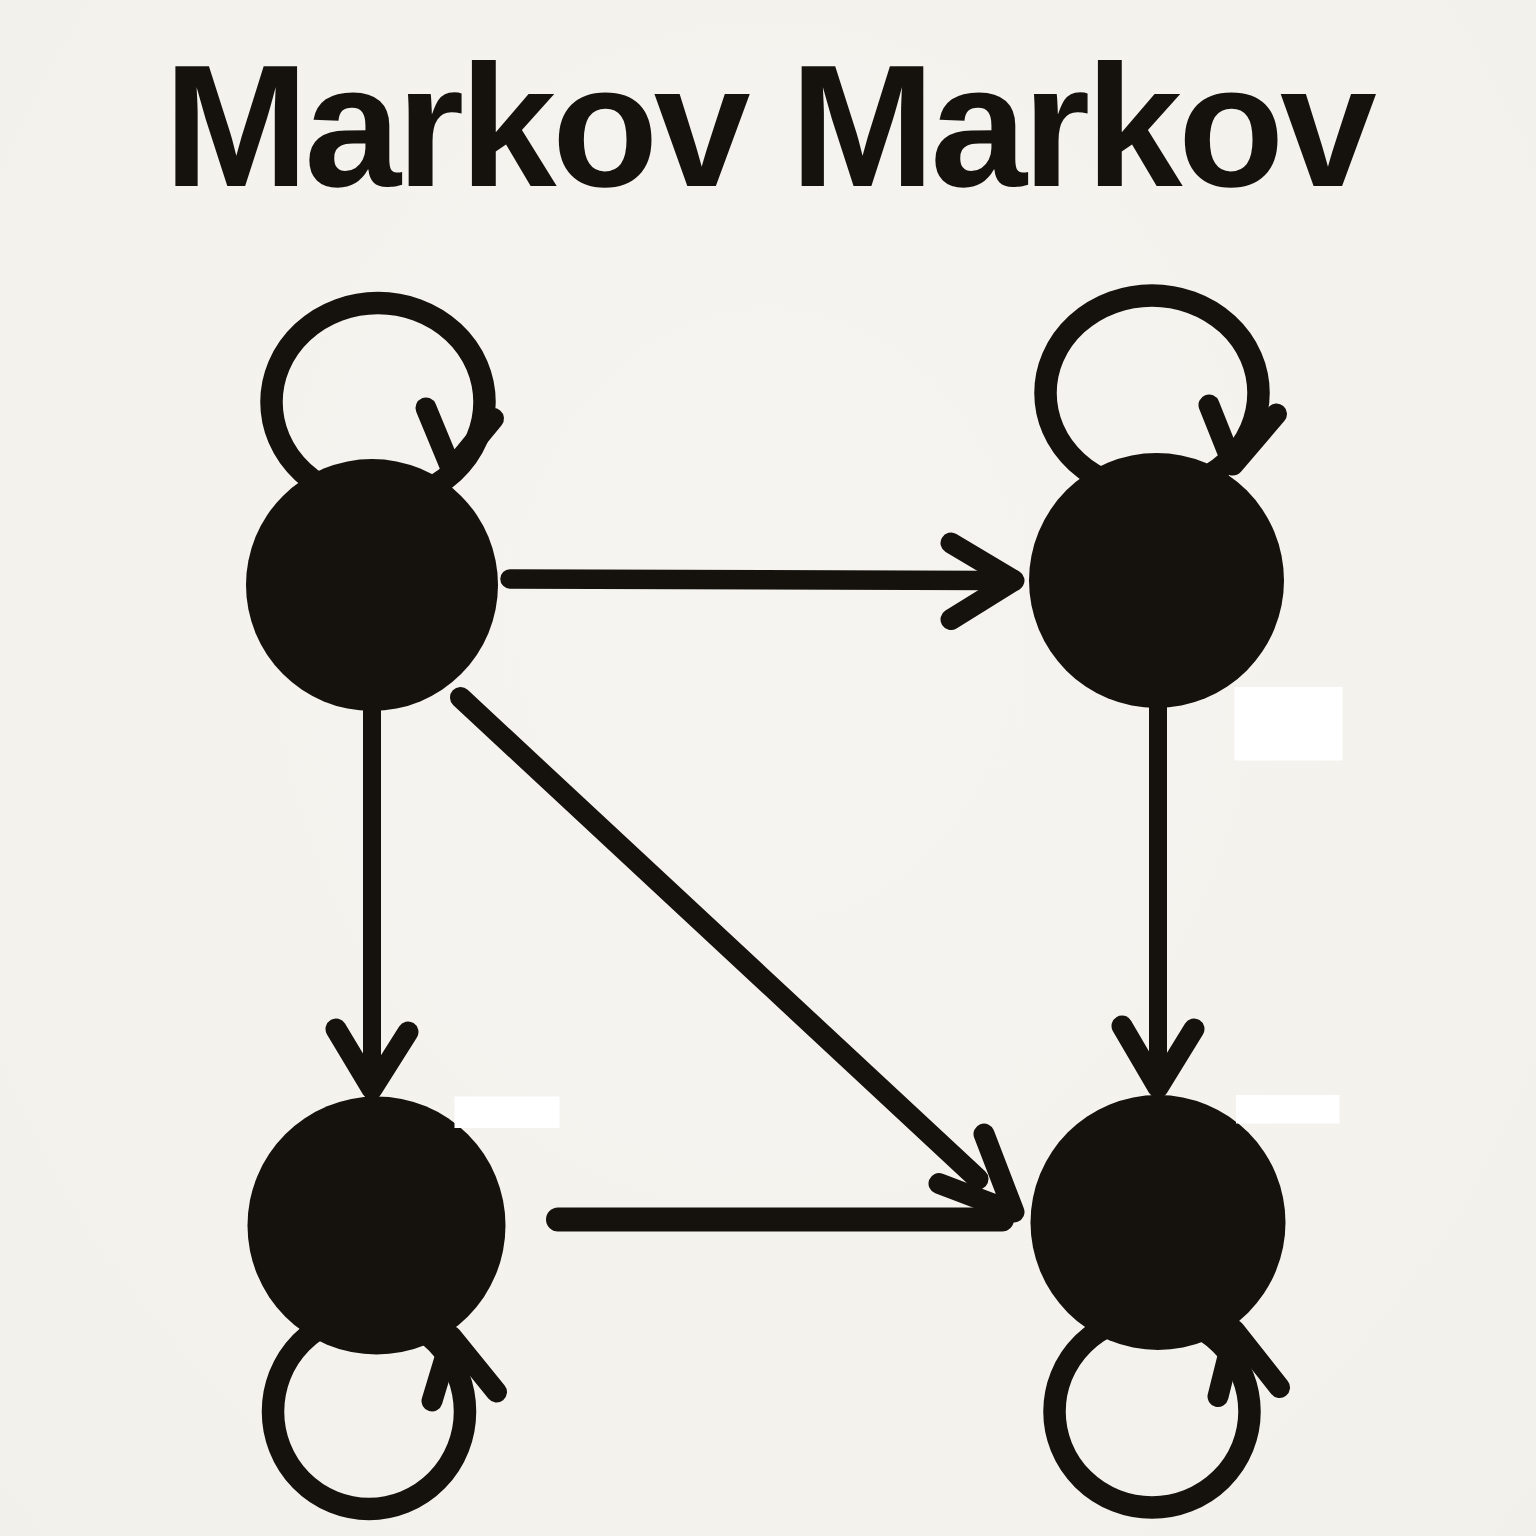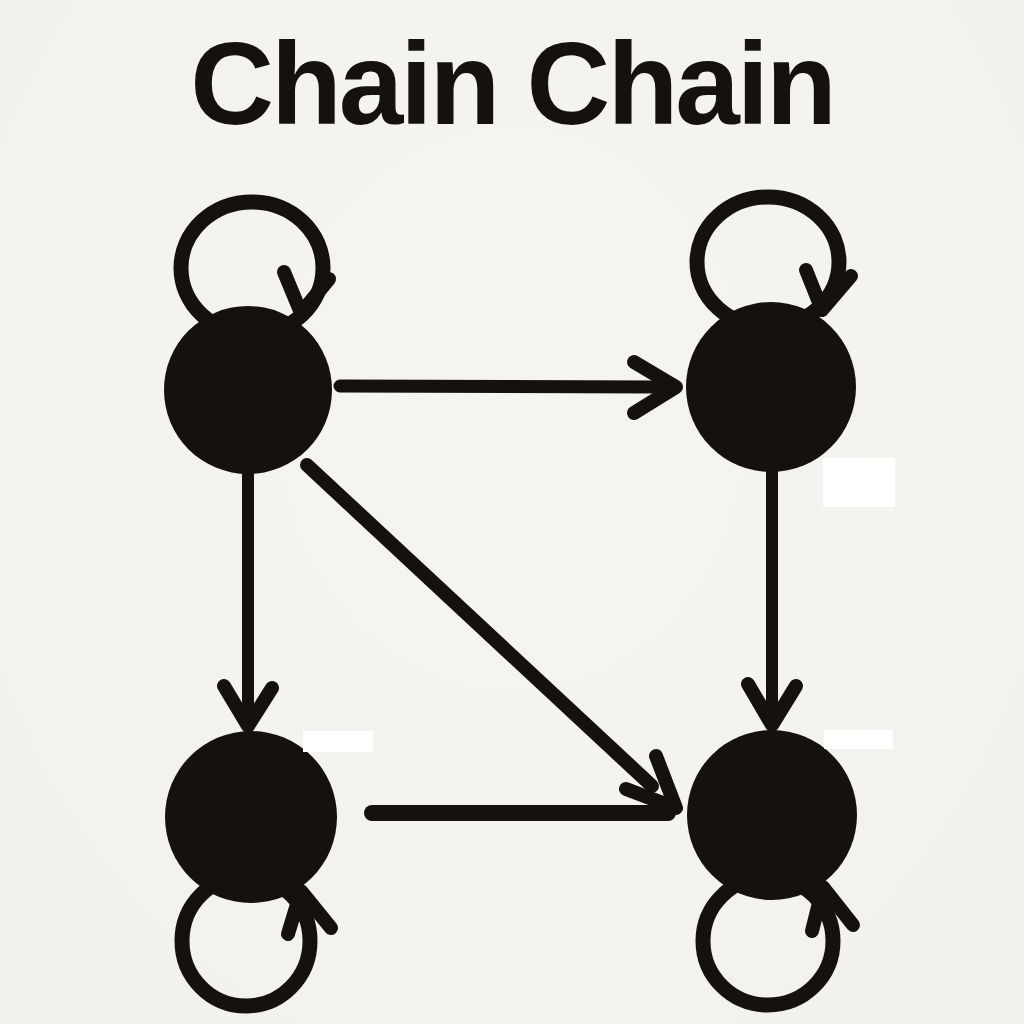--- a/index.html
+++ b/index.html
@@ -73,15 +73,15 @@
         <circle cx="251" cy="817" r="86" fill="#15120e"></circle>
         <circle cx="772" cy="815" r="85" fill="#15120e"></circle>
       </g>
     <g>
         <rect x="823" y="458" width="72" height="49" fill="#ffffff"></rect>
         <rect x="303" y="731" width="70" height="21" fill="#ffffff"></rect>
         <rect x="824" y="730" width="69" height="19" fill="#ffffff"></rect>
       </g>
   </svg>
 
-  <div class="title">Chain Chain</div>
+  <div class="title">Markov Markov</div>
 
 </div>
 
 </body></html>

